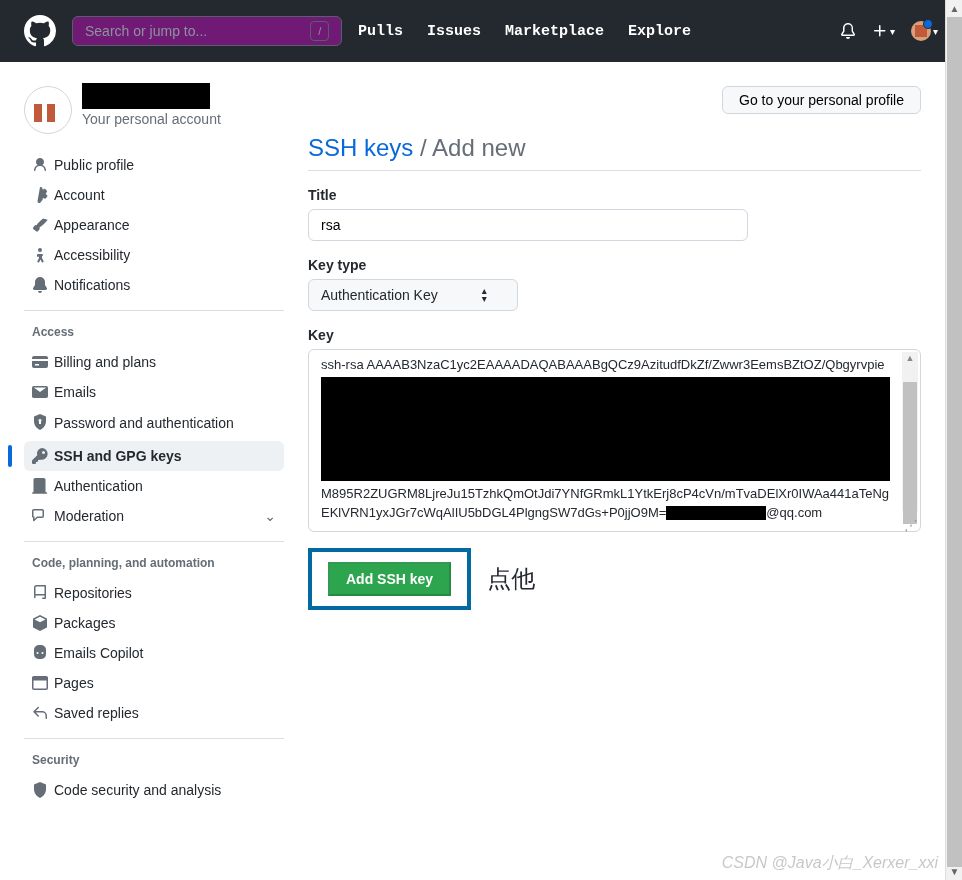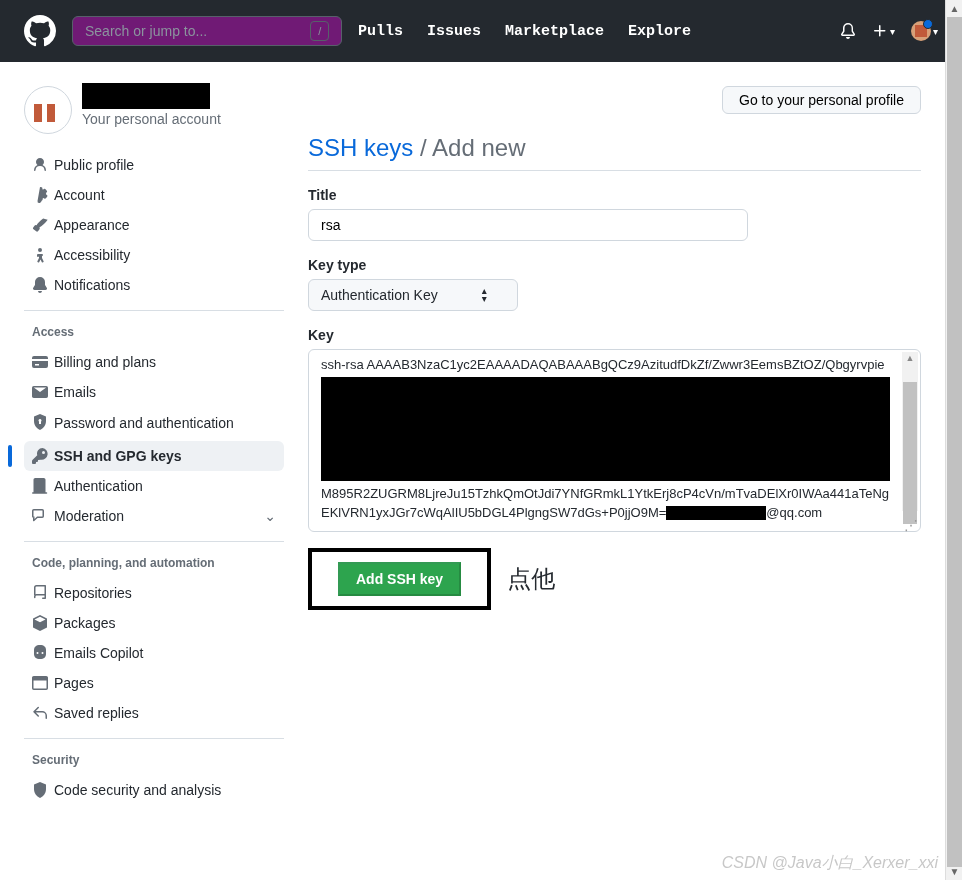--- a/index.html
+++ b/index.html
@@ -52,21 +52,21 @@
 .form-select { border: 1px solid #d0d7de; border-radius: 6px; padding: 5px 30px 5px 12px; font-size: 14px; height: 32px; background: #f6f8fa; position: relative; display: inline-flex; align-items: center; gap: 36px; }
 .select-caret { margin-left: 8px; font-size: 10px; line-height: 8px; }
 .form-group { margin-bottom: 16px; }
 .key-display { border: 1px solid #d0d7de; border-radius: 6px; padding: 6px 12px 8px; font-size: 13px; background: #fff; word-break: break-all; line-height: 1.45; position: relative; }
 .key-redact { background: #000; display: block; height: 104px; margin: 2px 0 4px; }
 .key-redact-inline { background: #000; display: inline-block; width: 100px; height: 14px; vertical-align: middle; }
 .key-scroll { position: absolute; right: 2px; top: 2px; bottom: 20px; width: 16px; background: #f1f1f1; }
 .key-scroll-thumb { background: #c1c1c1; width: 14px; margin: 17px 1px 0; height: 142px; }
 .key-resize { position: absolute; right: 2px; bottom: 2px; width: 14px; height: 14px; color: #999; font-size: 14px; }
 .submit-row { display: flex; align-items: center; gap: 16px; margin-top: 14px; }
-.submit-box { border: 4px solid #000000; padding: 10px 26px; display: inline-block; }
+.submit-box { border: 4px solid #0369a1; padding: 10px 16px; display: inline-block; }
 .annotation { font-size: 24px; }
 .watermark { position: absolute; bottom: 6px; right: 24px; color: #b0b0b0; font-size: 16px; font-style: italic; opacity: 0.7; }
 svg { display: block; }
 .nav-item.multi { align-items: flex-start; }
 .nav-item.multi .lbl { line-height: 1.4; }
 </style>
 </head>
 <body>
 
 <div class="header">

